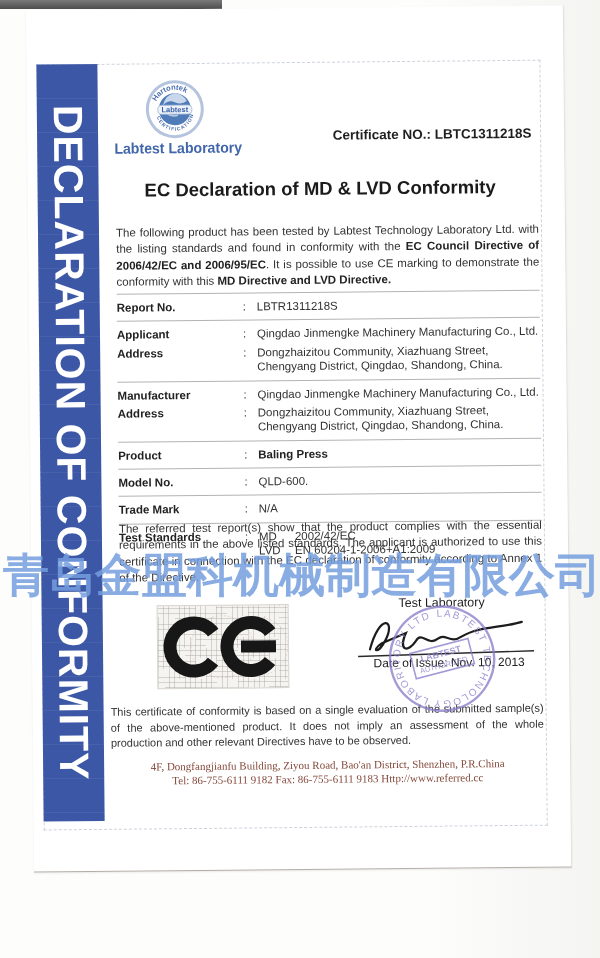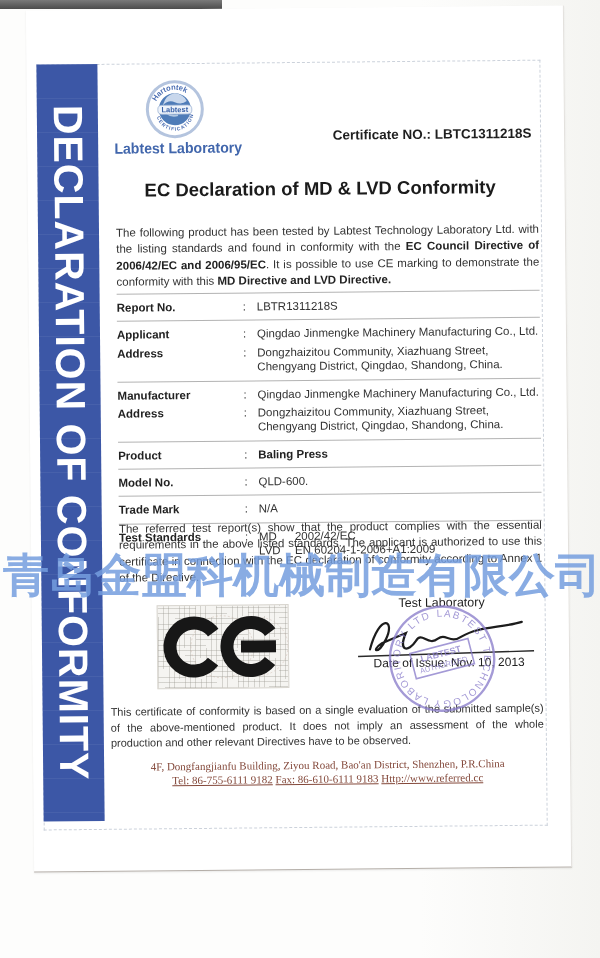--- a/index.html
+++ b/index.html
@@ -71,21 +71,21 @@
   .lab-label { position:absolute; left:310px; top:589px; width:200px; text-align:center;
     font-size:12.5px; color:#1e1e1e; }
   .sig { position:absolute; left:318px; top:600px; }
   .date-issue { position:absolute; left:312px; top:649px; width:210px; text-align:center;
     font-size:12px; color:#222; }
   .stamp { position:absolute; left:355px; top:597px; width:110px; height:110px; opacity:.78; z-index:10; }
   
   .footer { position:absolute; left:78px; top:750px; width:433px; text-align:center;
     font-family:"Liberation Serif","DejaVu Serif",serif; font-size:11px; line-height:1.3;
     color:#84493b; }
-  .footer .seg { margin:0 0;text-decoration:underline; }
+  .footer .seg { margin:0 0; }
 </style>
 </head>
 <body>
 
 <div class="scanbar"></div>
 
 <div class="page">
   <div class="content-border"></div>
 
   <div class="banner">
@@ -229,21 +229,21 @@
       </g>
     </svg>
   </div>
 
   <p class="para p3">This certificate of conformity is based on a single evaluation of the submitted sample(s) of the above-mentioned product. It does not imply an assessment of the whole production and other relevant Directives have to be observed.</p>
 
   <div class="footer">
     <div>4F, Dongfangjianfu Building, Ziyou Road, Bao'an District, Shenzhen, P.R.China</div>
     <div>
       <span class="seg">Tel: 86-755-6111 9182</span>
-      <span class="seg">Fax: 86-610-6111 9183</span>
+      <span class="seg">Fax: 86-755-6111 9183</span>
       <span class="seg">Http://www.referred.cc</span>
     </div>
   </div>
 </div>
 
 <div class="watermark">
     <span>青</span>
     <span>岛</span>
     <span>金</span>
     <span>盟</span>

